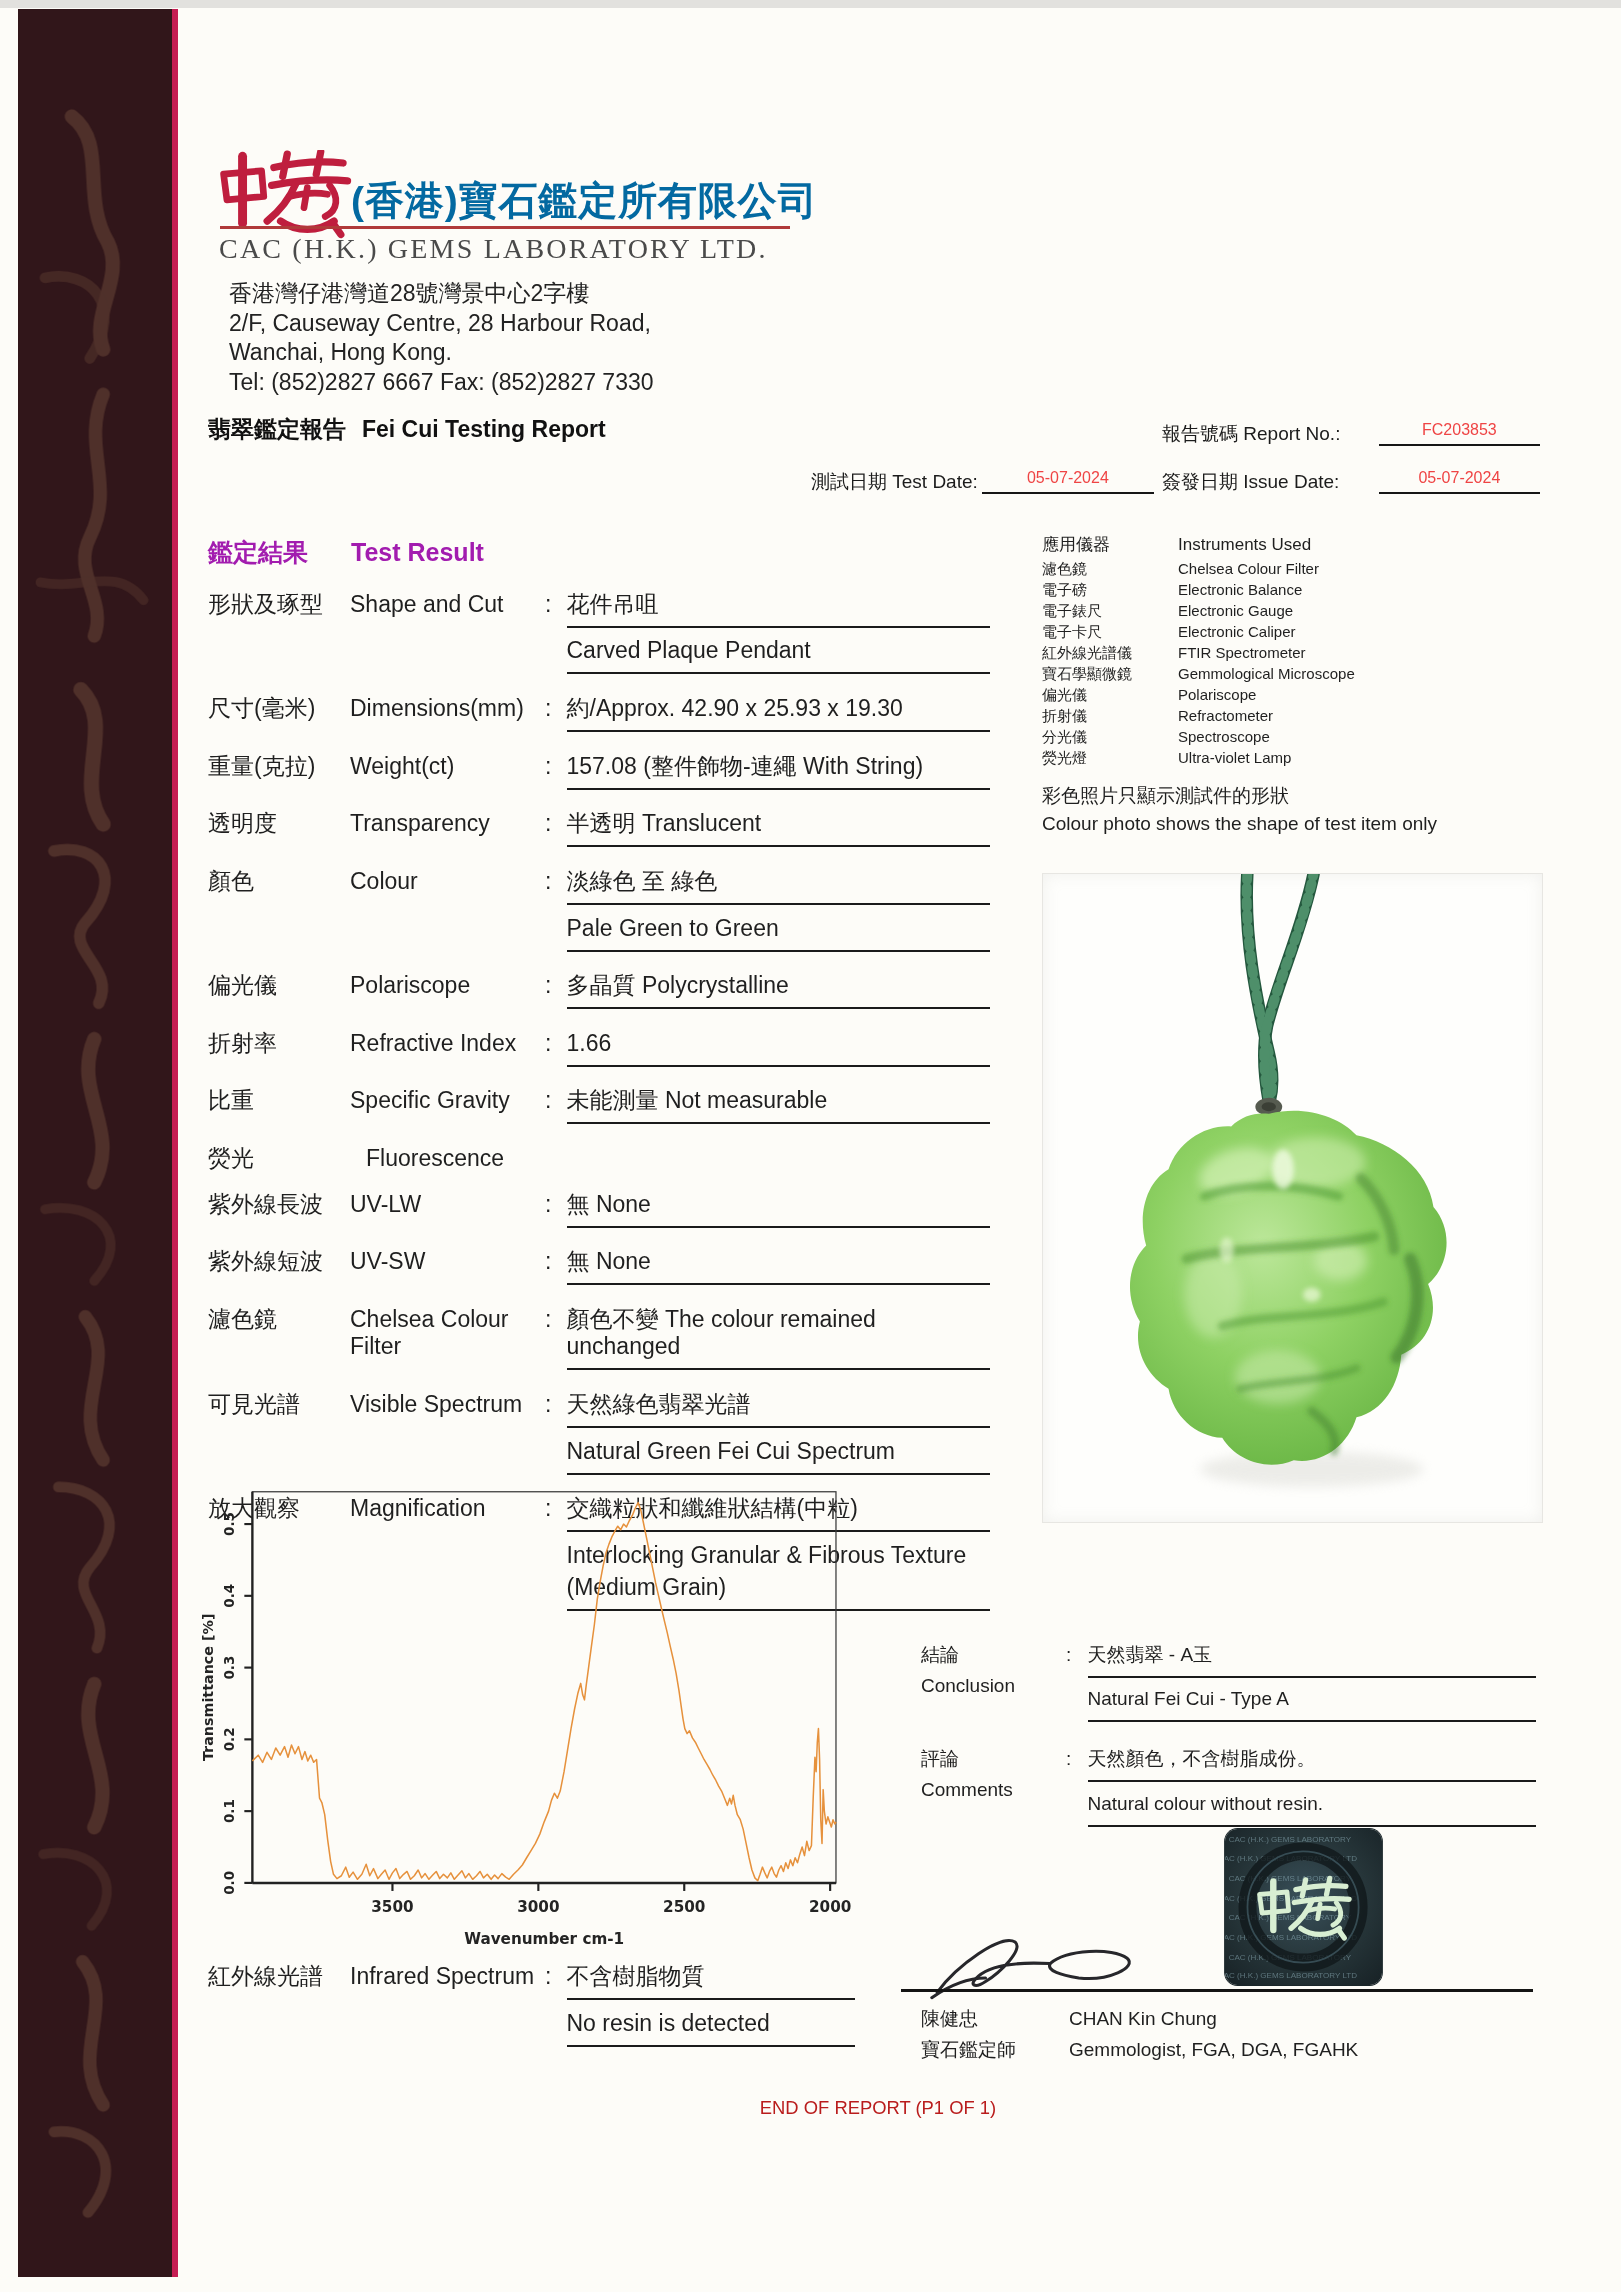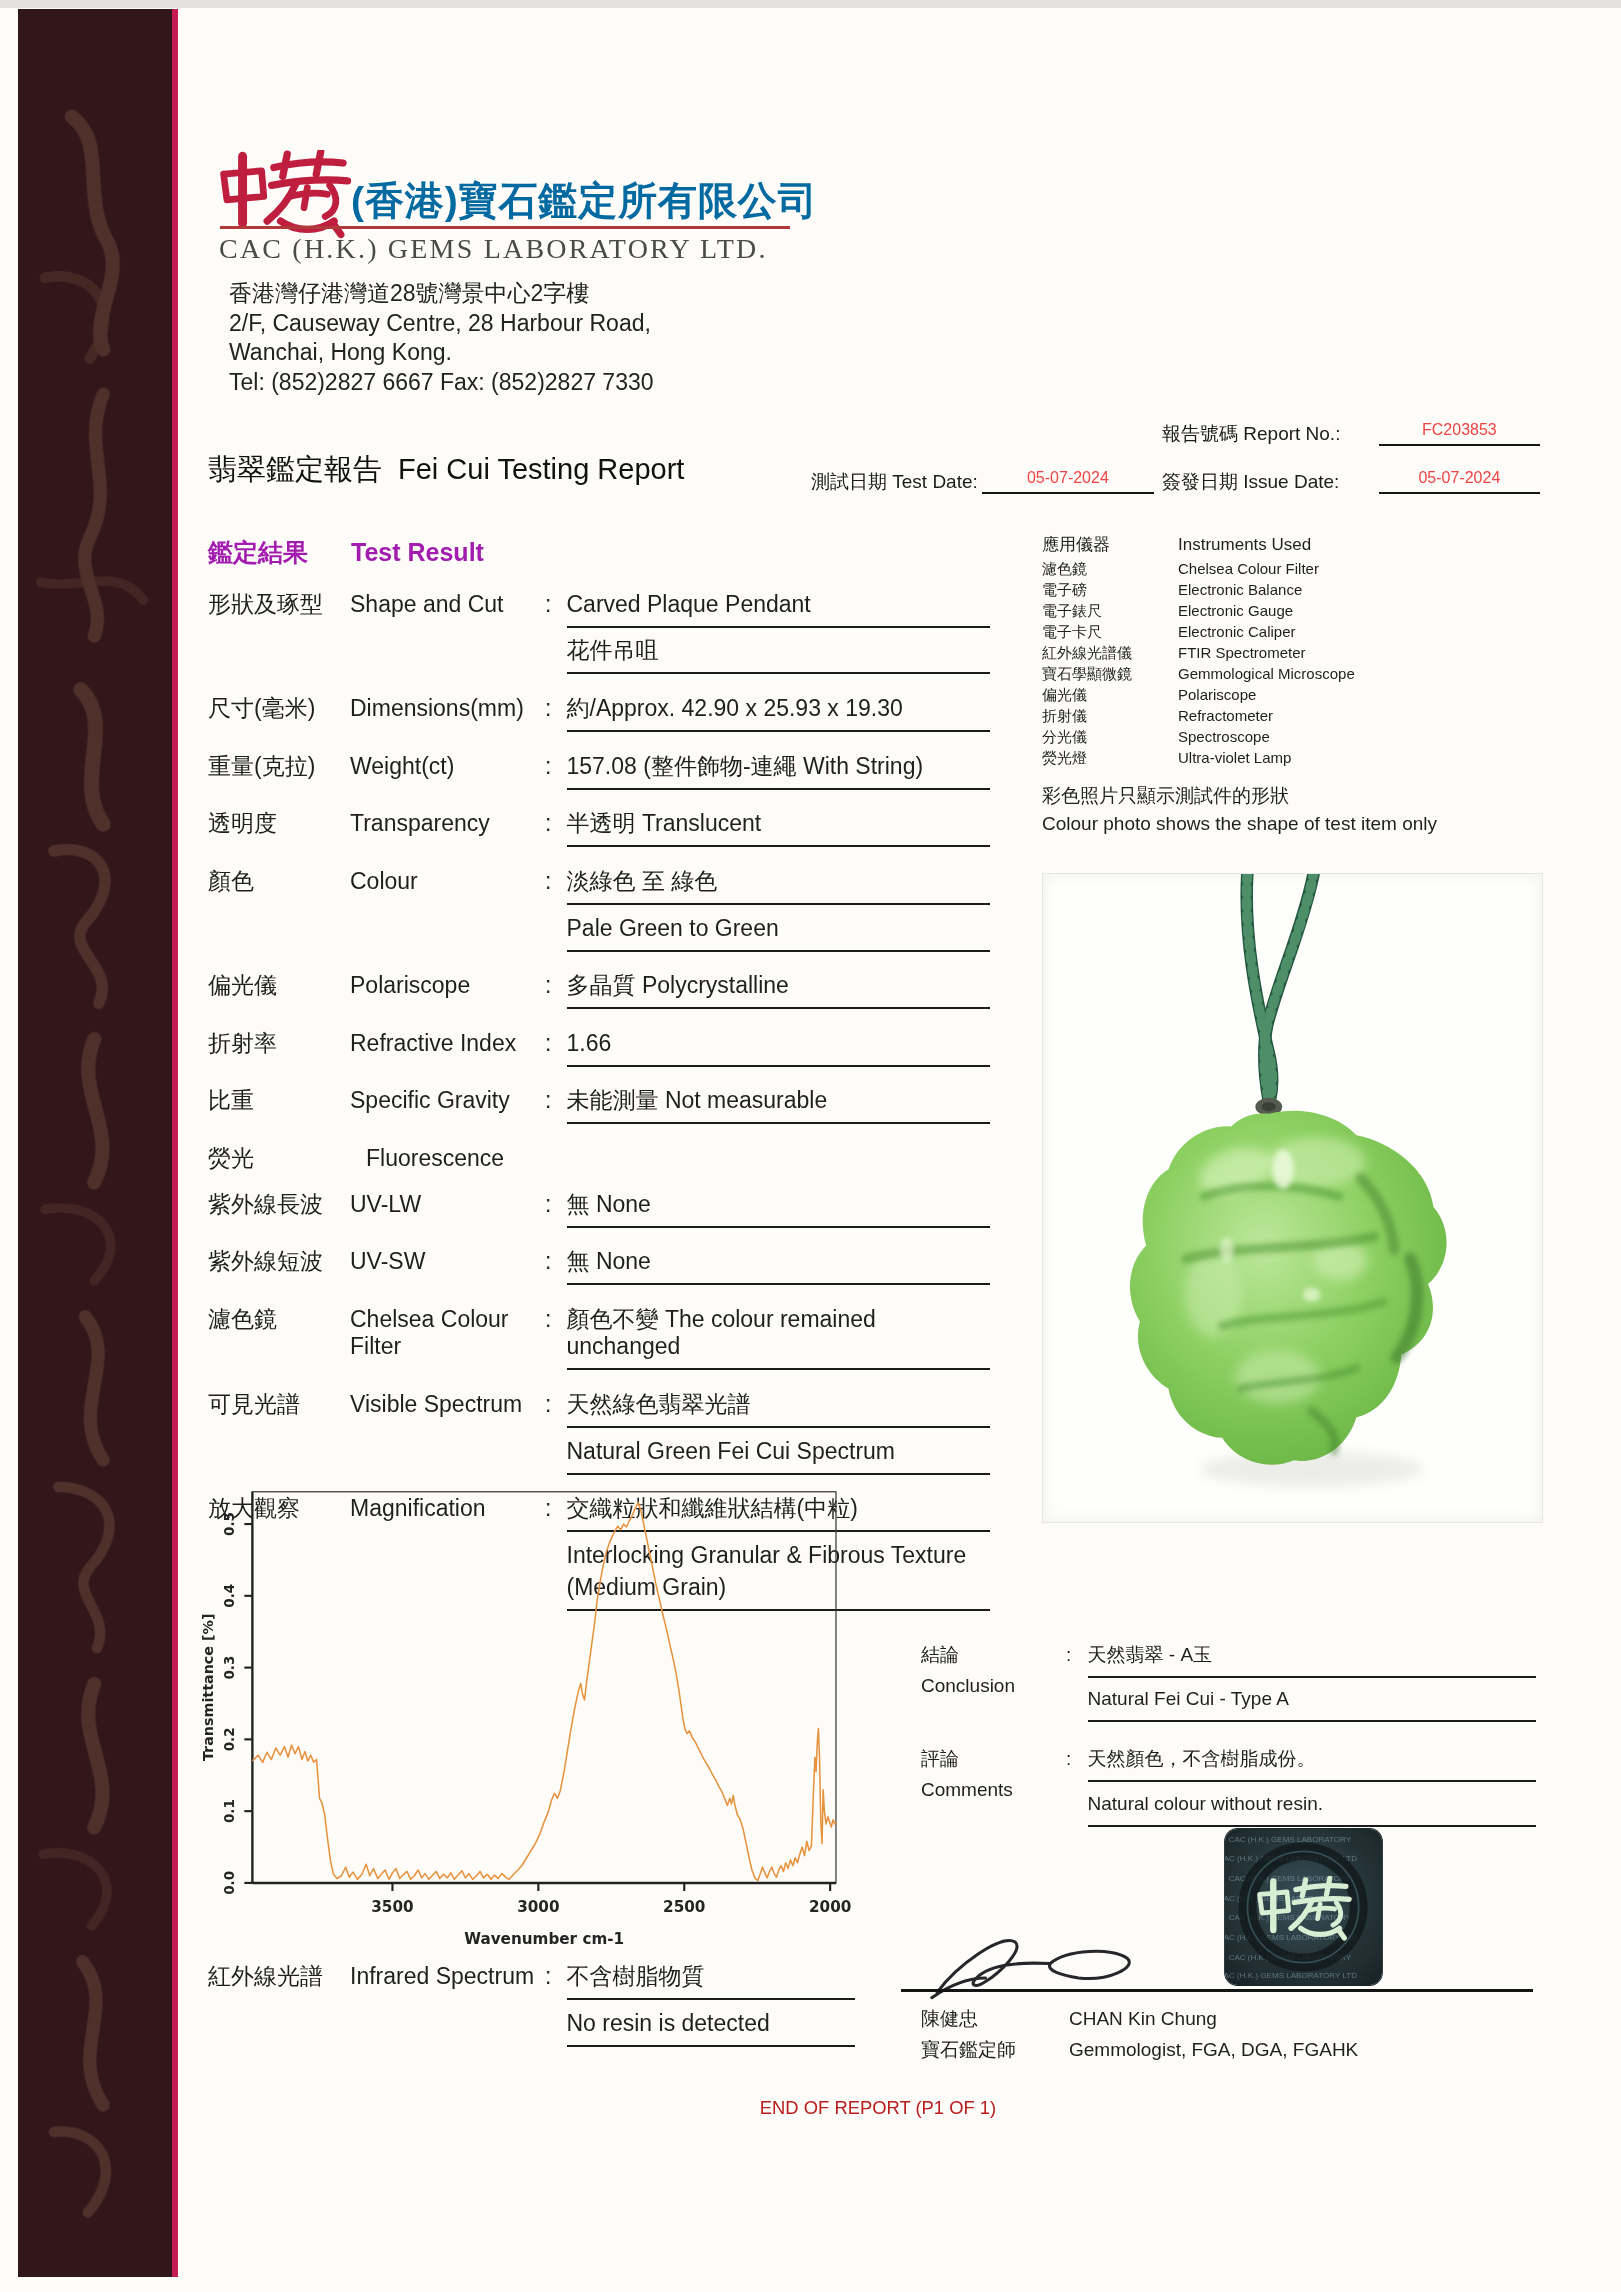--- a/index.html
+++ b/index.html
@@ -11,21 +11,21 @@
         background:#31161a;border-right:6.3px solid #c51d53;}
   .border-strip svg{position:absolute;left:0;top:0;}
   
   .logo-svg{position:absolute;left:218px;top:150px;}
   .company-cn{position:absolute;left:351px;top:174px;font-size:39px;font-weight:600;color:#0369a1;letter-spacing:0.9px;}
   .red-rule{position:absolute;left:220px;top:226px;width:570px;height:2.7px;background:#b03a3a;}
   .company-en{position:absolute;left:219px;top:233px;font-size:28px;font-weight:400;color:#4a4a4a;
         font-family:"Liberation Serif","DejaVu Serif",serif;letter-spacing:2.2px;}
   .address{position:absolute;left:229px;top:279px;font-size:23px;line-height:29.6px;color:#222;}
   
-  .report-title{position:absolute;left:208px;top:414px;font-size:29px;font-weight:400;color:#111;margin-top:36px;}
+  .report-title{position:absolute;left:208px;top:414px;font-size:23px;font-weight:700;color:#111;}
   .report-title .en{margin-left:16px;}
   .meta-label{position:absolute;font-size:19px;color:#1c1c1c;}
   .meta-value{position:absolute;font-size:16px;color:#ef4444;border-bottom:2.7px solid #161616;
         padding:0 5.4px 5.4px 5.4px;text-align:center;}
   
   .results{position:absolute;left:208px;top:536px;width:806px;}
   .results h2{margin:0 0 21.5px 0;font-size:25px;font-weight:700;color:#a21caf;}
   .results h2 .en{margin-left:43px;}
   .trow{display:grid;grid-template-columns:142px 195px 21.5px 423px;margin-bottom:10.7px;
         font-size:23px;line-height:27px;align-items:start;}
@@ -136,22 +136,22 @@
   <div class="results">
     <h2>
       <span>鑑定結果</span><span class="en">Test Result</span>
     </h2>
 
     <div class="trow">
       <span>形狀及琢型</span>
       <span>Shape and Cut</span>
       <span class="colon">:</span>
       <span>
+        <div class="vcell">花件吊咀</div>
         <div class="vcell">Carved Plaque Pendant</div>
-        <div class="vcell">花件吊咀</div>
       </span>
     </div>
 
     <div class="trow">
       <span>尺寸(毫米)</span>
       <span>Dimensions(mm)</span>
       <span class="colon">:</span>
       <span>
           <div class="vcell">約/Approx. 42.90 x 25.93 x 19.30</div>
         </span>

